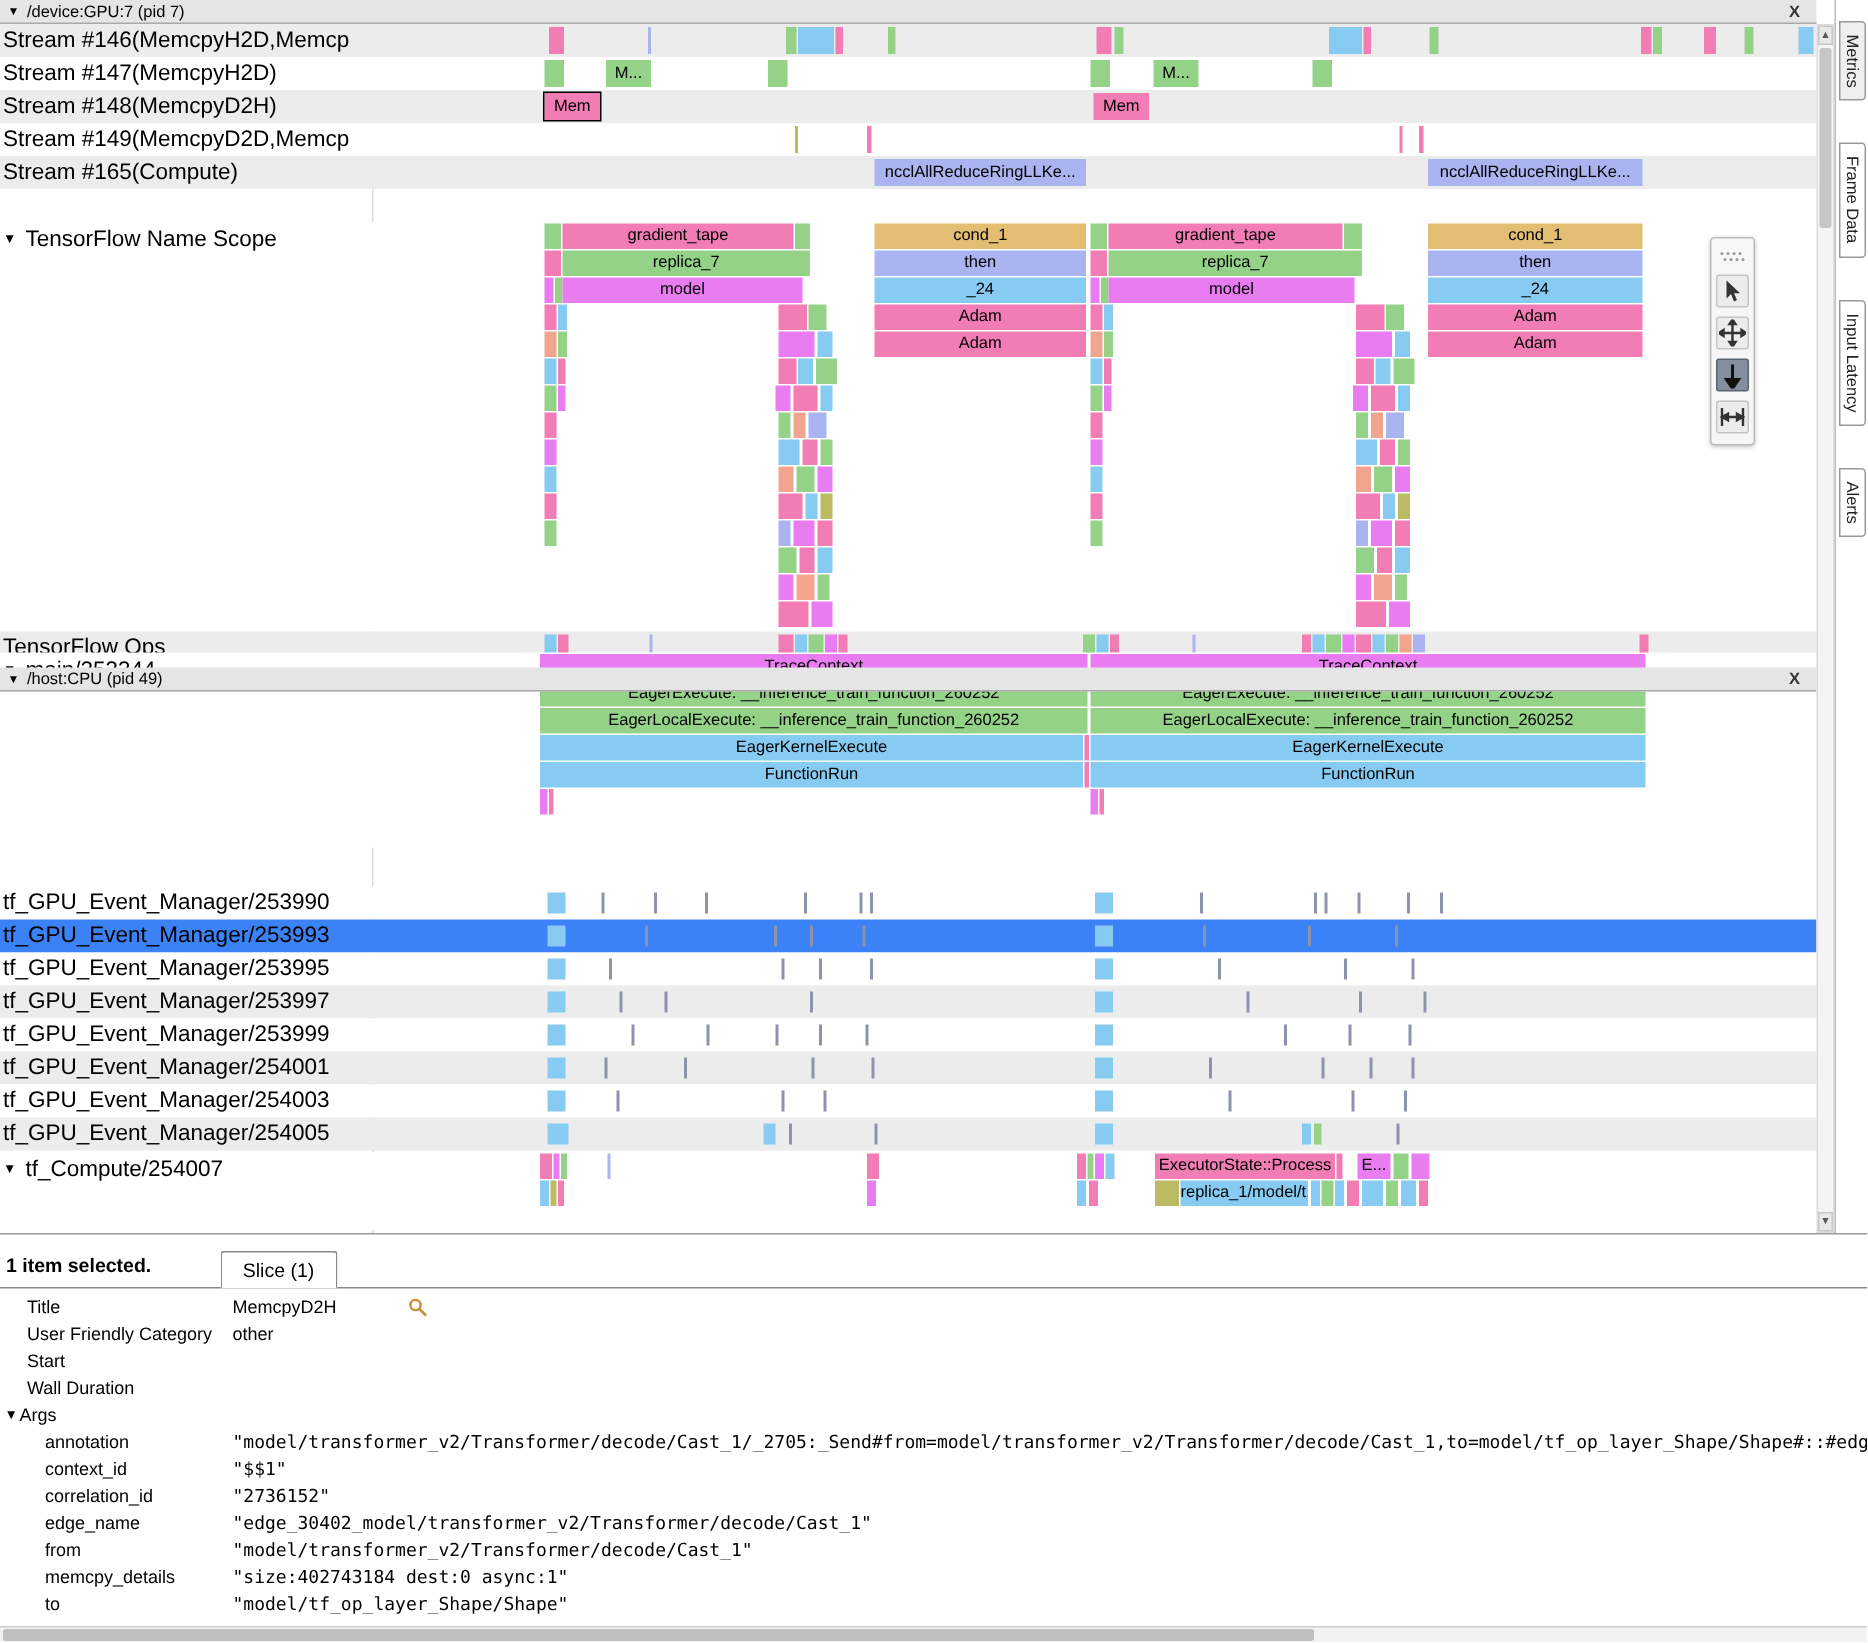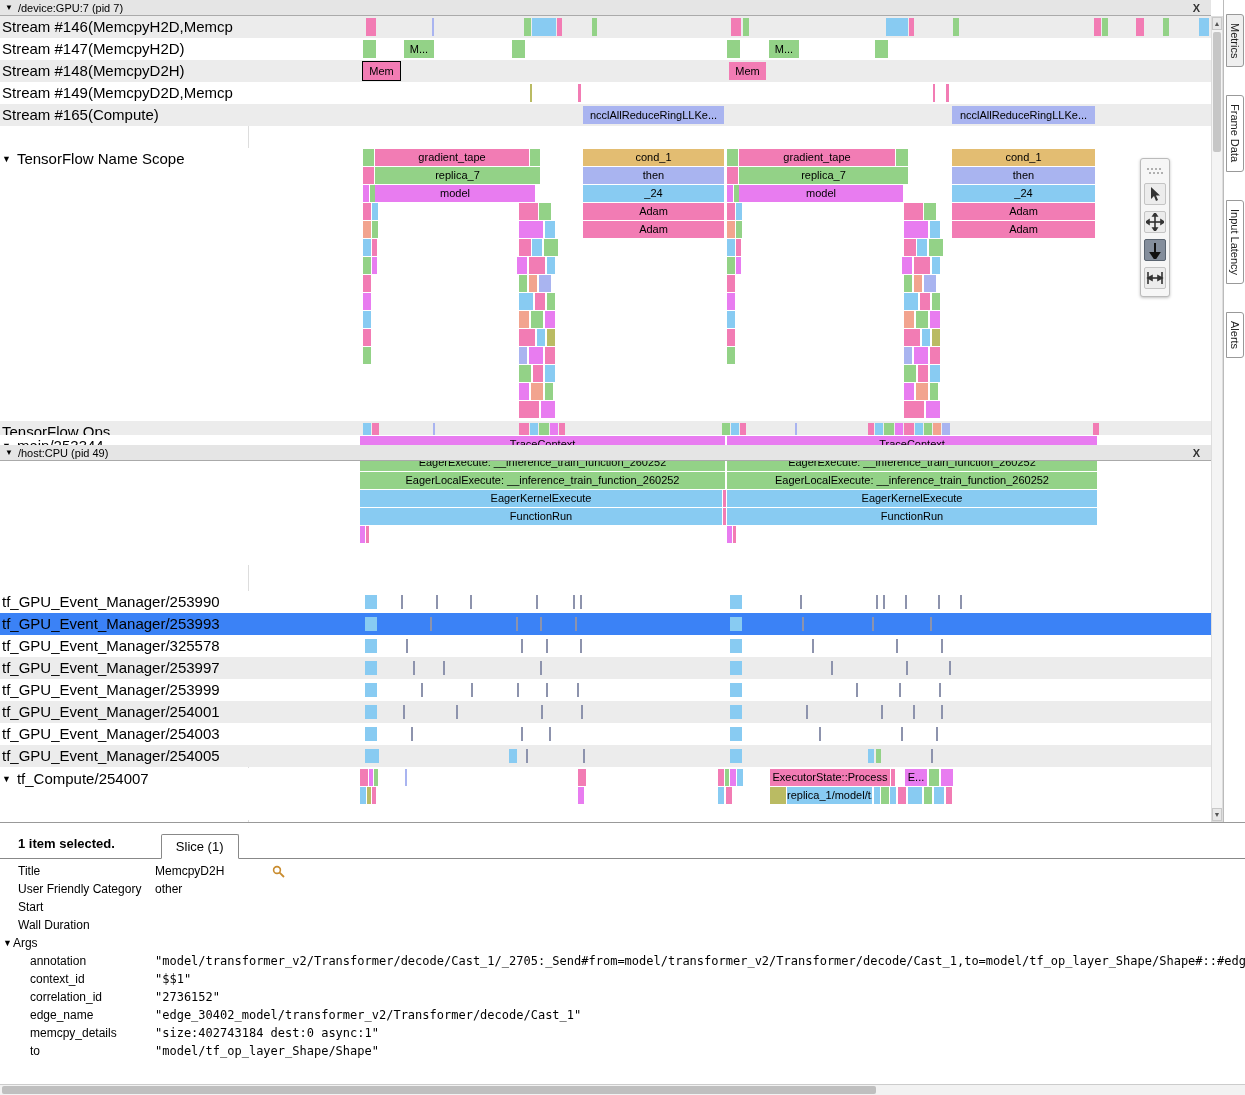--- a/index.html
+++ b/index.html
@@ -43,21 +43,21 @@
   
   #side-tabs{position:absolute;right:0;top:0;width:22px;height:822px;background:#fff;border-left:1px solid #bbb;
     display:flex;flex-direction:column;align-items:center;padding-top:14px;gap:28px;z-index:9;}
   .side-tab{writing-mode:vertical-rl;font-size:11px;border:1px solid #999;border-radius:0 3px 3px 0;
     padding:8px 2px;background:#fff;color:#222;cursor:pointer;}
   .side-tab.active{background:#efefef;}
 
   
   #bottom-panel{position:absolute;top:822px;left:0;width:1245px;height:273px;background:#fff;
     border-top:1px solid #999;overflow:hidden;z-index:5;}
-  .sel-bar{position:relative;height:36px;border-bottom:1px solid #888;display:flex;align-items:flex-end;padding-left:18px;}
+  .sel-bar{position:relative;height:36px;border-bottom:1px solid #888;display:flex;align-items:flex-end;padding-left:4px;}
   .sel-text{font-weight:bold;font-size:13px;padding-bottom:7px;}
   .slice-tab{margin-left:46px;border:1px solid #888;border-bottom:1px solid #fff;background:#fff;
     padding:4px 14px;font-size:13px;position:relative;top:1px;border-radius:2px 2px 0 0;cursor:pointer;}
   #detail-fields{padding-top:3px;}
   .field-row{display:flex;align-items:center;height:18px;padding-left:18px;font-size:12px;}
   .f-label{width:137px;flex:none;}
   .f-value{white-space:nowrap;}
   .mag{margin-left:48px;display:inline-flex;cursor:pointer;}
   .args-header{padding-left:3px;font-size:12px;height:18px;display:flex;align-items:center;cursor:pointer;}
   .args-header .a-arrow{font-size:9px;margin-right:1px;}
@@ -376,21 +376,21 @@
         <div class="bar" style="left: 430px; width: 2px; top: 4px; height: 14px; background: rgb(141, 147, 173);"></div>
         <div class="bar" style="left: 516px; width: 2px; top: 4px; height: 14px; background: rgb(141, 147, 173);"></div>
         <div class="bar" style="left: 540px; width: 2px; top: 4px; height: 14px; background: rgb(141, 147, 173);"></div>
         <div class="bar" style="left: 575px; width: 2px; top: 4px; height: 14px; background: rgb(141, 147, 173);"></div>
         <div class="bar" style="left: 730px; width: 12px; top: 4px; height: 14px; background: rgb(136, 203, 242);"></div>
         <div class="bar" style="left: 802px; width: 2px; top: 4px; height: 14px; background: rgb(141, 147, 173);"></div>
         <div class="bar" style="left: 872px; width: 2px; top: 4px; height: 14px; background: rgb(141, 147, 173);"></div>
         <div class="bar" style="left: 930px; width: 2px; top: 4px; height: 14px; background: rgb(141, 147, 173);"></div>
       </div>
       <div class="trace-row" style="top: 635px; height: 22px; background: rgb(255, 255, 255);">
-        <div class="row-label"><span>tf_GPU_Event_Manager/325578</span></div>
+        <div class="row-label"><span>tf_GPU_Event_Manager/253995</span></div>
         <div class="bar" style="left: 365px; width: 12px; top: 4px; height: 14px; background: rgb(136, 203, 242);"></div>
         <div class="bar" style="left: 406px; width: 2px; top: 4px; height: 14px; background: rgb(141, 147, 173);"></div>
         <div class="bar" style="left: 521px; width: 2px; top: 4px; height: 14px; background: rgb(141, 147, 173);"></div>
         <div class="bar" style="left: 546px; width: 2px; top: 4px; height: 14px; background: rgb(141, 147, 173);"></div>
         <div class="bar" style="left: 580px; width: 2px; top: 4px; height: 14px; background: rgb(141, 147, 173);"></div>
         <div class="bar" style="left: 730px; width: 12px; top: 4px; height: 14px; background: rgb(136, 203, 242);"></div>
         <div class="bar" style="left: 812px; width: 2px; top: 4px; height: 14px; background: rgb(141, 147, 173);"></div>
         <div class="bar" style="left: 896px; width: 2px; top: 4px; height: 14px; background: rgb(141, 147, 173);"></div>
         <div class="bar" style="left: 941px; width: 2px; top: 4px; height: 14px; background: rgb(141, 147, 173);"></div>
       </div>
@@ -539,20 +539,24 @@
         </div>
         <div class="arg-row">
           <div class="a-name">correlation_id</div>
           <div class="a-value">"2736152"</div>
         </div>
         <div class="arg-row">
           <div class="a-name">edge_name</div>
           <div class="a-value">"edge_30402_model/transformer_v2/Transformer/decode/Cast_1"</div>
         </div>
         <div class="arg-row">
+          <div class="a-name">from</div>
+          <div class="a-value">"model/transformer_v2/Transformer/decode/Cast_1"</div>
+        </div>
+        <div class="arg-row">
           <div class="a-name">memcpy_details</div>
           <div class="a-value">"size:402743184 dest:0 async:1"</div>
         </div>
         <div class="arg-row">
           <div class="a-name">to</div>
           <div class="a-value">"model/tf_op_layer_Shape/Shape"</div>
         </div>
       </div>
   </div>
 

